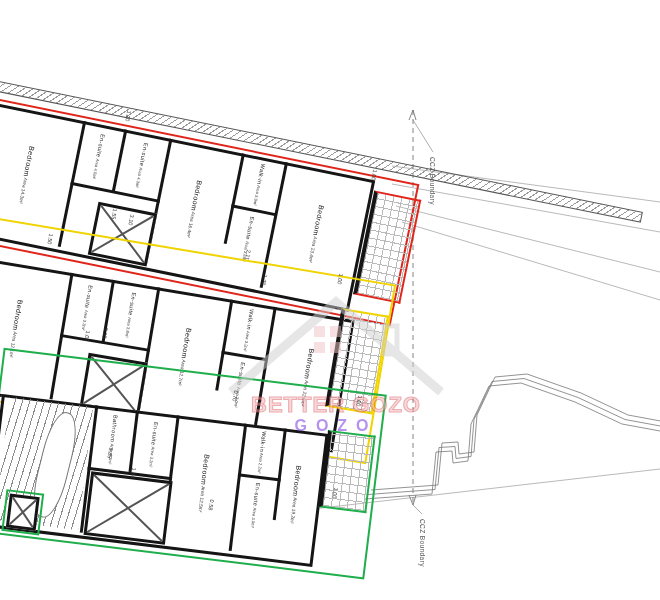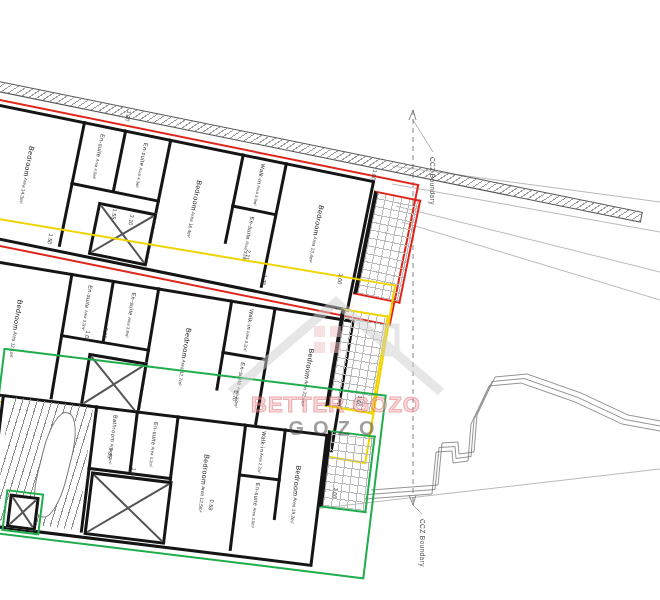--- a/index.html
+++ b/index.html
@@ -83,21 +83,21 @@
   #ccz-bot{left:419px;top:519px;}
   
   #overlay{position:absolute;left:0;top:0;width:660px;height:600px;z-index:2;}
   .unit{z-index:3;}
   .band{z-index:3;}
   
   .wm{position:absolute;left:225px;top:296px;width:222px;text-align:center;opacity:.5;z-index:5;pointer-events:none;}
   .wm-roof{display:block;margin:0 auto;}
   .wm-bh{font-size:80px;font-weight:bold;color:#f3babd;-webkit-text-stroke:2.5px #df5a60;line-height:.85;margin-top:-16px;}
   .wm-l1{font-size:22px;font-weight:bold;color:#efb6b9;-webkit-text-stroke:1.1px #df5a60;letter-spacing:1px;margin-top:-4px;white-space:nowrap;}
-  .wm-l2{font-size:20px;font-weight:bold;color:#404040;letter-spacing:9px;margin-top:-1px;}
+  .wm-l2{font-size:16px;font-weight:bold;color:#6d28d9;letter-spacing:9px;margin-top:-1px;}
 </style>
 </head>
 <body>
 
 <div id="stage">
 
   <svg id="overlay" xmlns="http://www.w3.org/2000/svg">
     <g stroke="#8a8a8a" stroke-width="0.6" fill="none">
       <path d="M392,166 L660,202"></path>
       <path d="M392,184 L660,232"></path>

